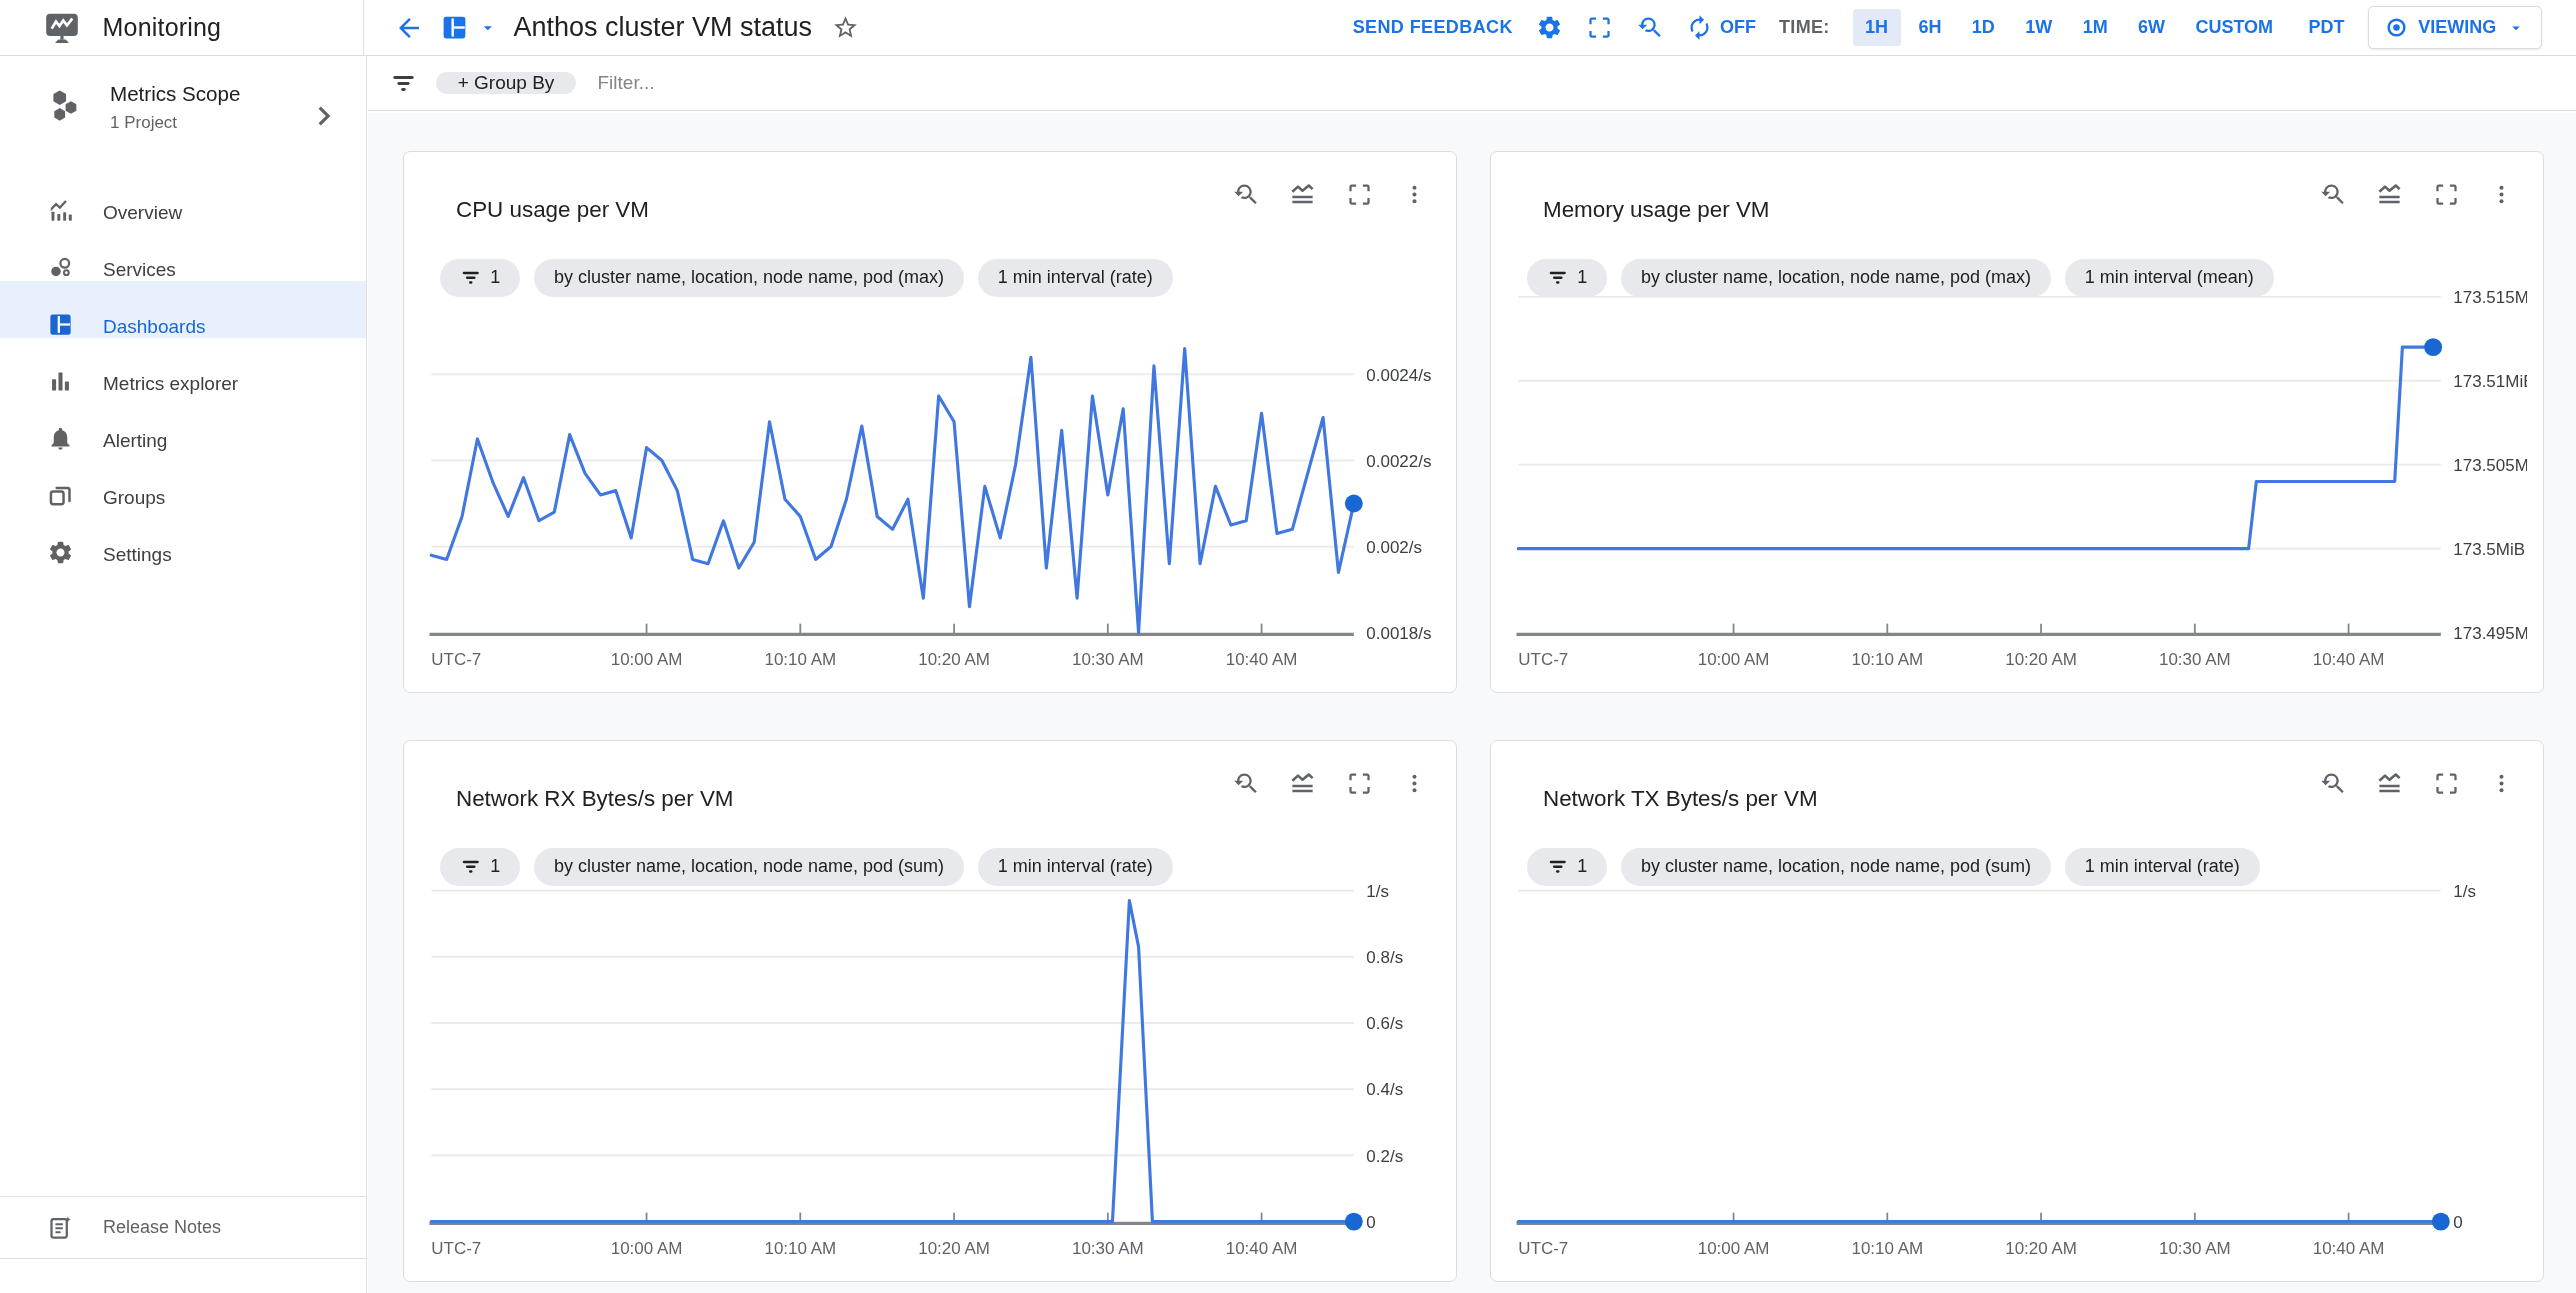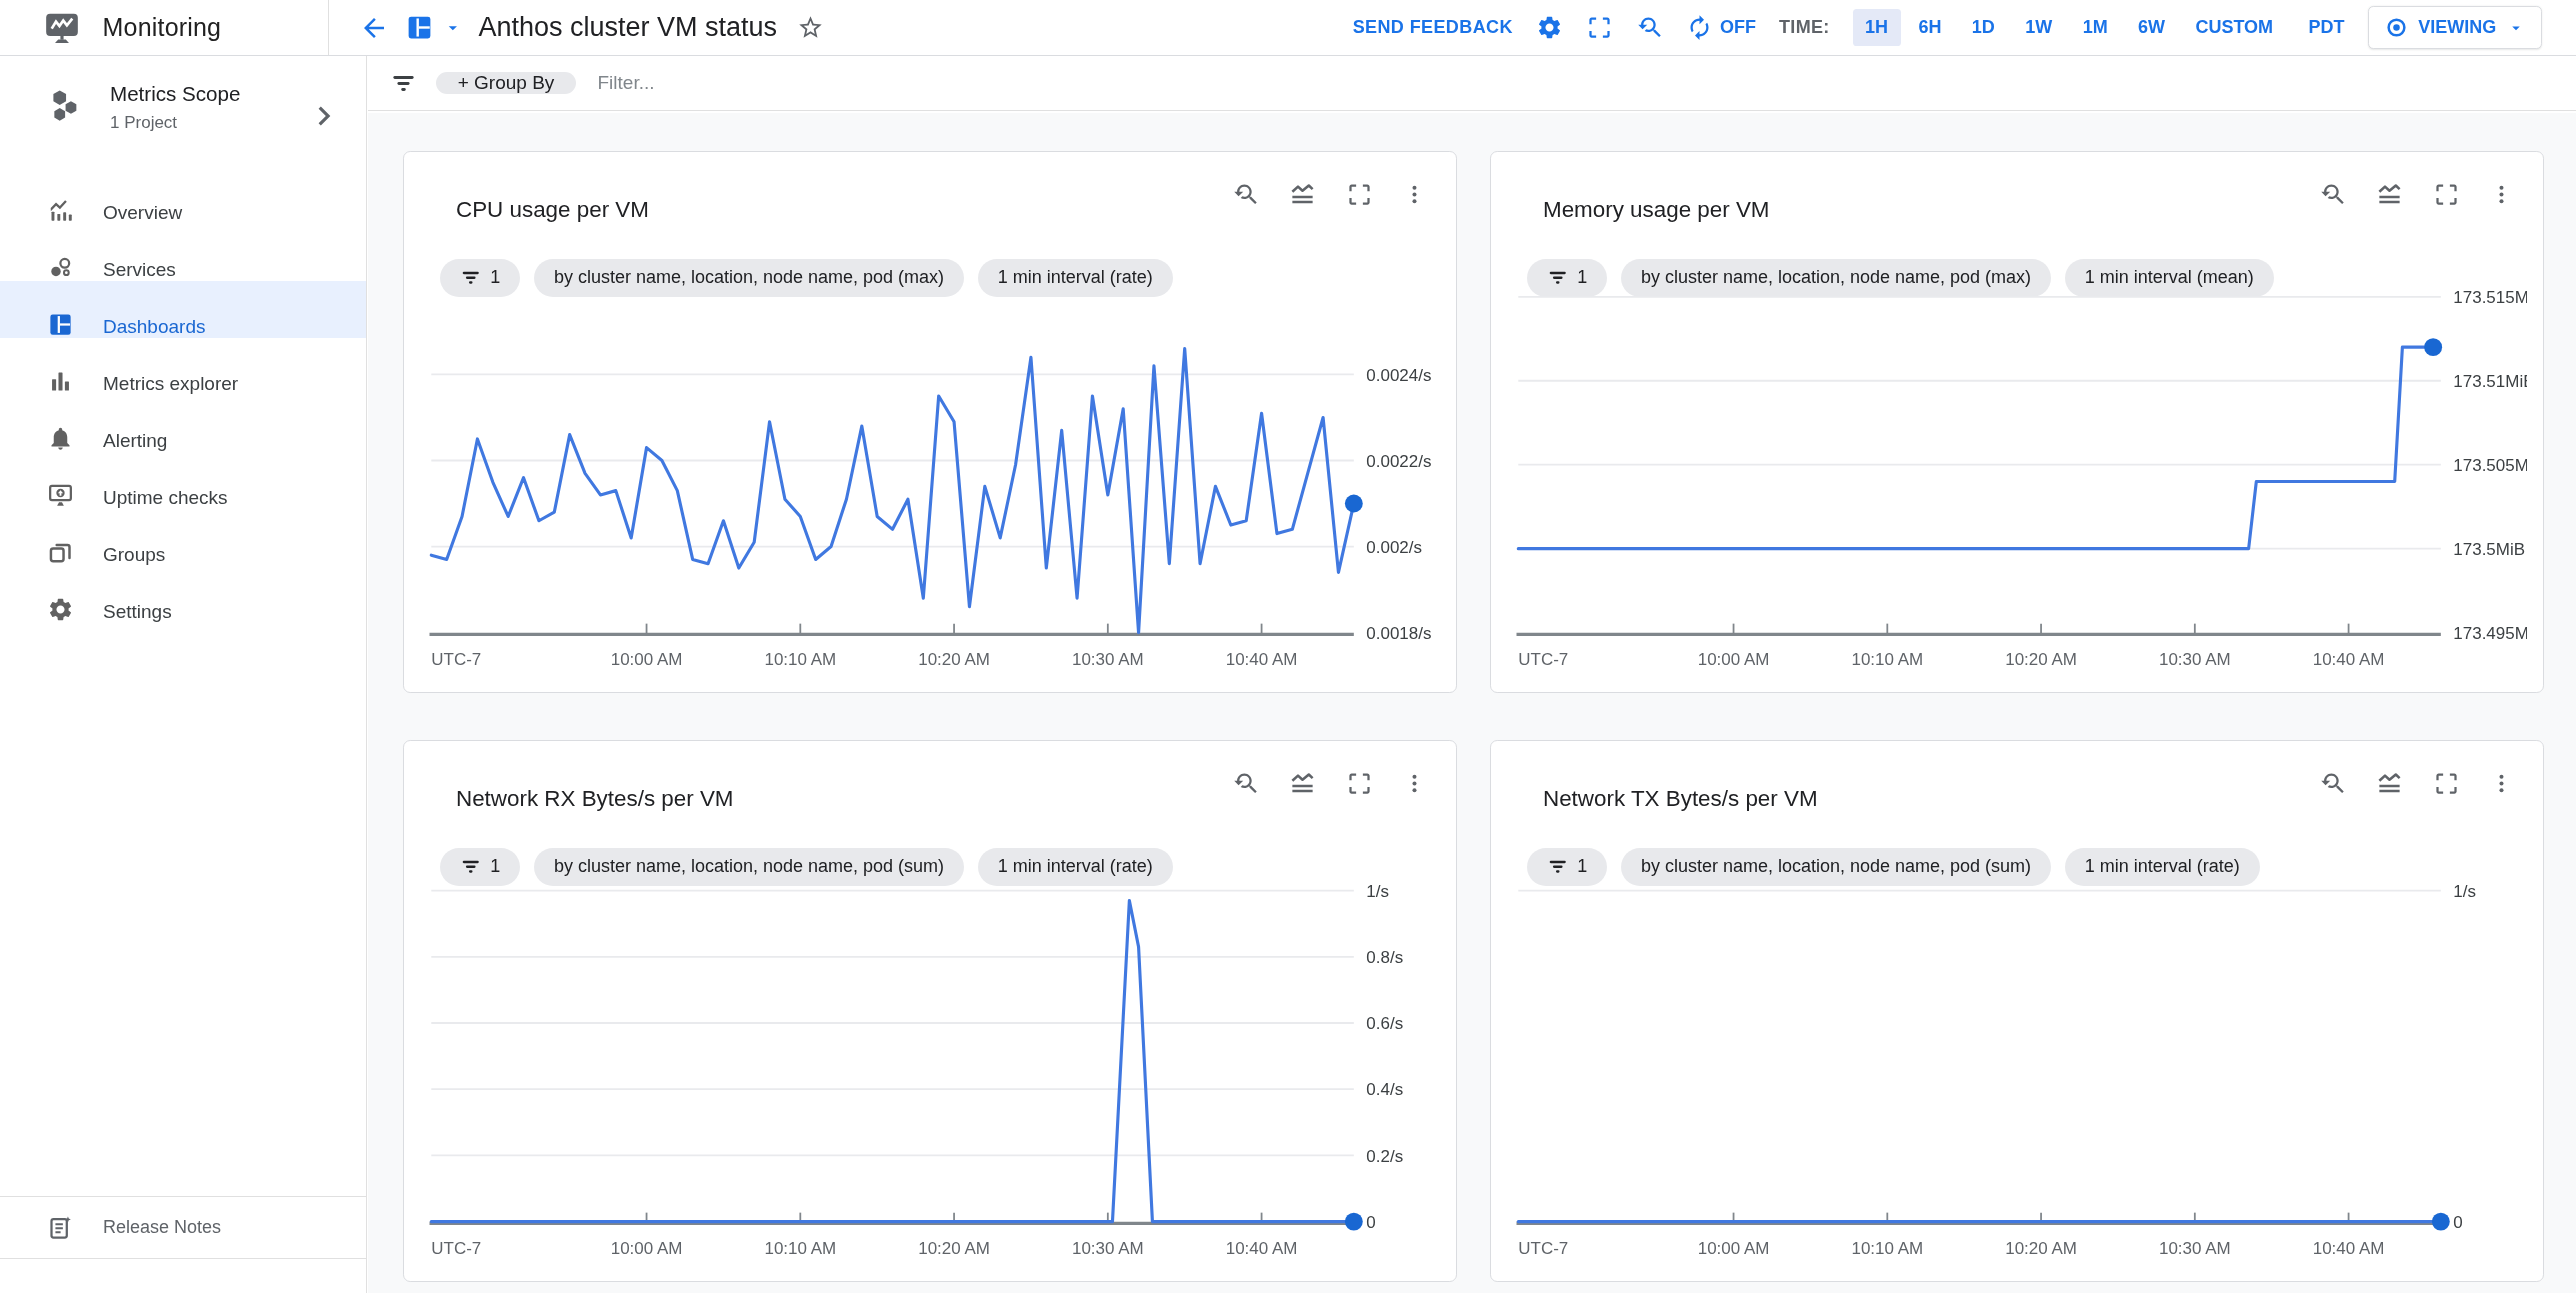--- a/index.html
+++ b/index.html
@@ -4,21 +4,21 @@
 <style>
   html,body{margin:0;padding:0}
   body{width:2576px;height:1293px;overflow:hidden;background:#fff;
        font-family:"Liberation Sans",sans-serif;color:#202124;position:relative}
   .ic{display:inline-flex}
   .ic svg{width:100%;height:100%;fill:currentColor}
 
   
   .header{position:absolute;top:0;left:0;right:0;height:55px;background:#fff;
           border-bottom:0.9px solid #dadce0;display:flex;align-items:center;z-index:5}
-  .brand{width:329px;height:100%;box-sizing:border-box;display:flex;align-items:center;
+  .brand{width:364px;height:100%;box-sizing:border-box;display:flex;align-items:center;
          gap:21.5px;padding-left:43px;border-right:0.9px solid #e0e0e0;flex:none}
   .brand .ic{width:38px;height:38px}
   .brand-name{font-size:25px;color:#212121;letter-spacing:0.2px}
   .doc-head{display:flex;align-items:center;gap:16px;padding-left:30px;min-width:0}
   .doc-head .ic{flex:none}
   .back{width:30px;height:30px;color:#1a73e8;cursor:pointer}
   .dash-ic{width:29px;height:29px;color:#1a73e8;cursor:pointer}
   .caret{width:19.7px;height:19.7px;color:#1a73e8;margin-left:-7.2px;cursor:pointer}
   .doc-title{font-size:27px;color:#202124;white-space:nowrap}
   .star{width:27px;height:27px;color:#5f6368;margin-left:3.6px;cursor:pointer}
@@ -238,32 +238,20 @@
         </span>
     <span class="nav-label">Metrics explorer</span>
   </div>
       <div class="nav-item">
     <span class="ic">
           <svg viewBox="0 0 24 24" aria-hidden="true">
             <path d="M12 22c1.1 0 2-.9 2-2h-4c0 1.1.9 2 2 2zm6-6v-5c0-3.07-1.63-5.64-4.5-6.32V4c0-.83-.67-1.5-1.5-1.5S10.5 3.17 10.5 4v.68C7.64 5.36 6 7.92 6 11v5l-2 2v1h16v-1l-2-2z"></path>
           </svg>
         </span>
     <span class="nav-label">Alerting</span>
-  </div>
-      <div class="nav-item">
-    <span class="ic">
-          <svg viewBox="0 0 24 24" aria-hidden="true">
-            <rect x="2.8" y="3.5" width="18.4" height="12.6" rx="1.6" fill="none" stroke="currentColor" stroke-width="2"></rect>
-            <path d="M9 21.2h6l-1.7-3.1h-2.6z"></path>
-            <circle cx="12" cy="9.8" r="3.7"></circle>
-            <path d="M12 7.3l2.3 2.7h-4.6z" fill="#fff"></path>
-            <rect x="11.2" y="9.7" width="1.6" height="2.5" fill="#fff"></rect>
-          </svg>
-        </span>
-    <span class="nav-label">Uptime checks</span>
   </div>
       <div class="nav-item">
     <span class="ic">
           <svg viewBox="0 0 24 24" aria-hidden="true">
             <rect x="3.5" y="8.5" width="11.2" height="11.2" rx="2" fill="none" stroke="currentColor" stroke-width="2.2"></rect>
             <path d="M8.6 5.3h9.6c1 0 1.8.8 1.8 1.8v9.8" fill="none" stroke="currentColor" stroke-width="2.2" stroke-linecap="round"></path>
           </svg>
         </span>
     <span class="nav-label">Groups</span>
   </div>

